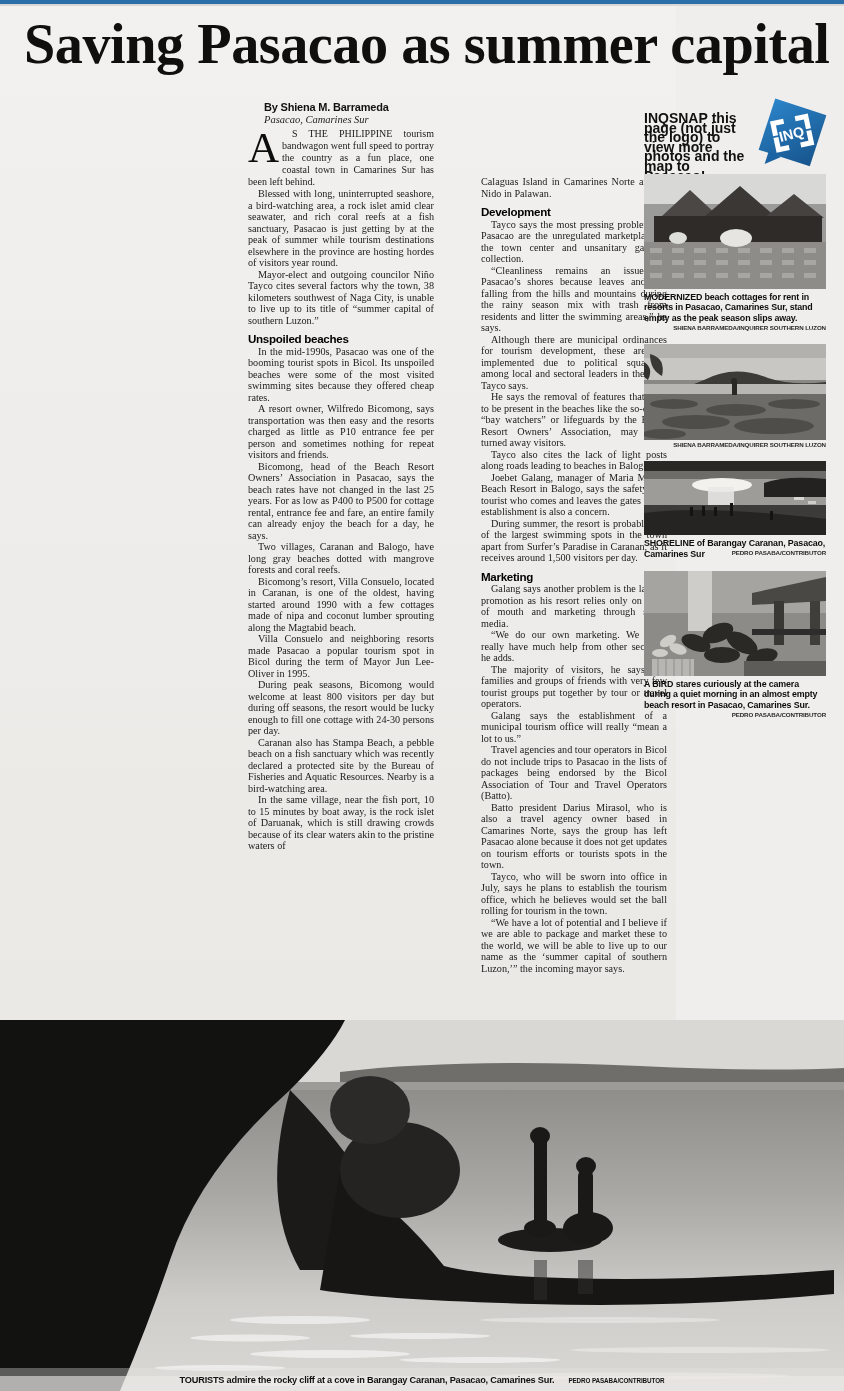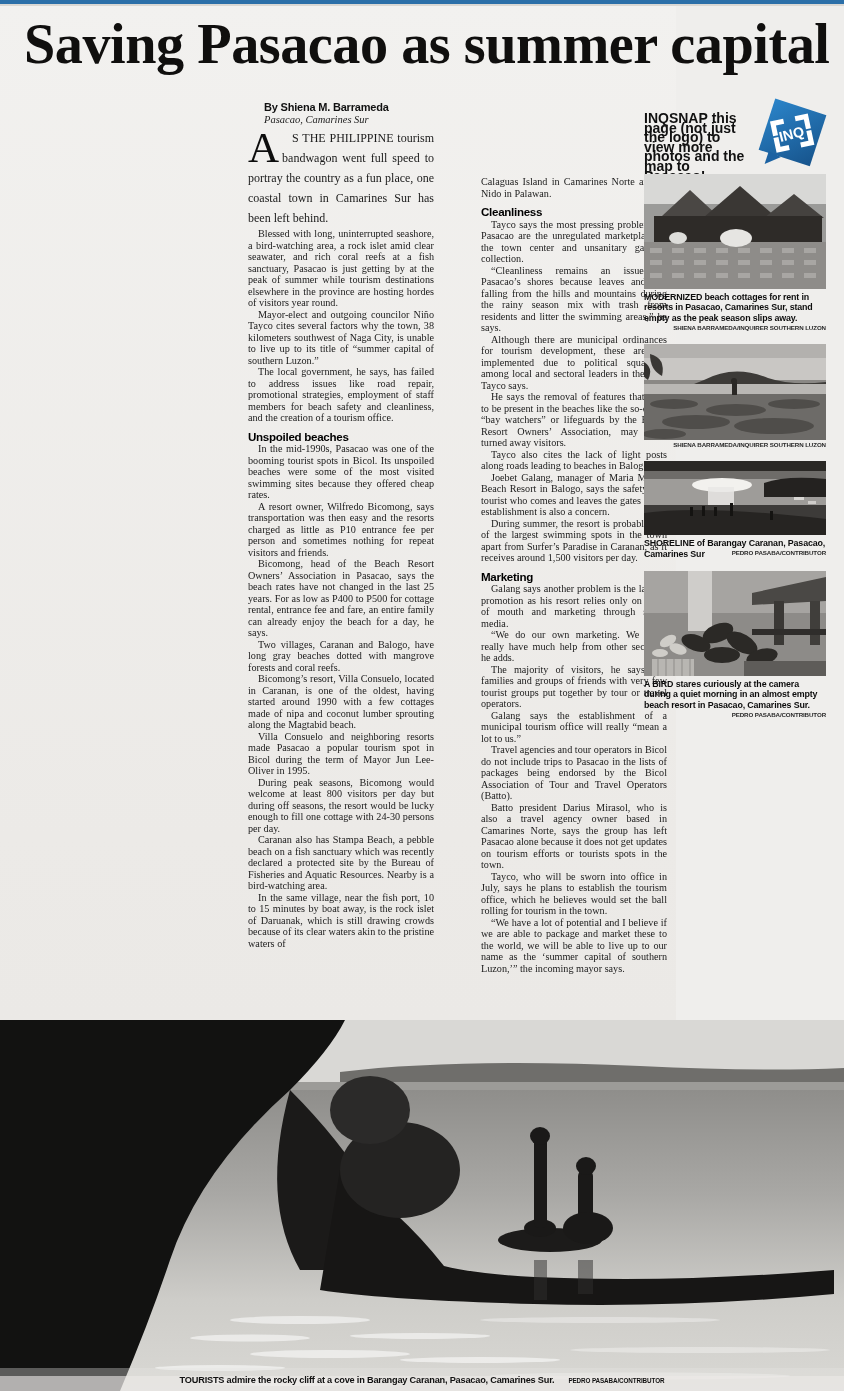--- a/index.html
+++ b/index.html
@@ -43,21 +43,21 @@
     font-family:"Liberation Sans",sans-serif;
     font-weight:bold;font-size:11.6px;color:#000;
     margin:7px 0 1px 0;letter-spacing:-0.3px;
   }
   .dropcap-para{position:relative;min-height:44px;}
   .dropcap{
     float:left;font-size:43px;line-height:35px;font-weight:normal;
     font-family:"Liberation Serif",serif;
     padding:2px 3px 0 0;color:#0d0d0d;
   }
-  .lede{font-size:12px;line-height:20px;text-indent:0;margin:0 0 2px 0;text-align:justify;}
+  .lede{font-size:10px;line-height:12px;text-indent:0;margin:0 0 2px 0;text-align:justify;}
 
   
   .rail{position:absolute;left:644px;top:96px;width:182px;}
   .snap{position:relative;height:78px;}
   .snaptext{
     position:absolute;left:0;top:18px;width:103px;
     font-family:"Liberation Sans",sans-serif;
     font-size:14px;line-height:9.6px;font-weight:bold;color:#111;
   }
   .snaptext .lite{font-weight:600;}
@@ -102,38 +102,37 @@
     <div class="b2">Pasacao, Camarines Sur</div>
   </div>
 
   <div class="col col1">
     <div class="dropcap-para">
       <span class="dropcap">A</span>
       <p class="lede">S THE PHILIPPINE tourism bandwagon went full speed to portray the country as a fun place, one coastal town in Camarines Sur has been left behind.</p>
     </div>
     <p>Blessed with long, uninterrupted seashore, a bird-watching area, a rock islet amid clear seawater, and rich coral reefs at a fish sanctuary, Pasacao is just getting by at the peak of summer while tourism destinations elsewhere in the province are hosting hordes of visitors year round.</p>
     <p>Mayor-elect and outgoing councilor Niño Tayco cites several factors why the town, 38 kilometers southwest of Naga City, is unable to live up to its title of “summer capital of southern Luzon.”</p>
-    <p>The local government, he says, has failed to address issues like road repair, promotional strategies, employment of staff members for beach safety and cleanliness, and the creation of a tourism office.</p>
 
     <div class="subhead">Unspoiled beaches</div>
     <p>In the mid-1990s, Pasacao was one of the booming tourist spots in Bicol. Its unspoiled beaches were some of the most visited swimming sites because they offered cheap rates.</p>
     <p>A resort owner, Wilfredo Bicomong, says transportation was then easy and the resorts charged as little as P10 entrance fee per person and sometimes nothing for repeat visitors and friends.</p>
     <p>Bicomong, head of the Beach Resort Owners’ Association in Pasacao, says the beach rates have not changed in the last 25 years. For as low as P400 to P500 for cottage rental, entrance fee and fare, an entire family can already enjoy the beach for a day, he says.</p>
     <p>Two villages, Caranan and Balogo, have long gray beaches dotted with mangrove forests and coral reefs.</p>
     <p>Bicomong’s resort, Villa Consuelo, located in Caranan, is one of the oldest, having started around 1990 with a few cottages made of nipa and coconut lumber sprouting along the Magtabid beach.</p>
     <p>Villa Consuelo and neighboring resorts made Pasacao a popular tourism spot in Bicol during the term of Mayor Jun Lee-Oliver in 1995.</p>
     <p>During peak seasons, Bicomong would welcome at least 800 visitors per day but during off seasons, the resort would be lucky enough to fill one cottage with 24-30 persons per day.</p>
     <p>Caranan also has Stampa Beach, a pebble beach on a fish sanctuary which was recently declared a protected site by the Bureau of Fisheries and Aquatic Resources. Nearby is a bird-watching area.</p>
     <p>In the same village, near the fish port, 10 to 15 minutes by boat away, is the rock islet of Daruanak, which is still drawing crowds because of its clear waters akin to the pristine waters of</p>
   </div>
 
   <div class="col col2">
     <p class="noind">Calaguas Island in Camarines Norte and El Nido in Palawan.</p>
 
-    <div class="subhead">Cleanliness</div>
+    <div class="subhead">Development</div>
     <p>Tayco says the most pressing problems in Pasacao are the unregulated marketplace in the town center and unsanitary garbage collection.</p>
     <p>“Cleanliness remains an issue on Pasacao’s shores because leaves and soil falling from the hills and mountains during the rainy season mix with trash from residents and litter the swimming areas,” he says.</p>
     <p>Although there are municipal ordinances for tourism development, these are not implemented due to political squabbles among local and sectoral leaders in the past, Tayco says.</p>
     <p>He says the removal of features that used to be present in the beaches like the so-called “bay watchers” or lifeguards by the Beach Resort Owners’ Association, may have turned away visitors.</p>
     <p>Tayco also cites the lack of light posts along roads leading to beaches in Balogo.</p>
     <p>Joebet Galang, manager of Maria Maruja Beach Resort in Balogo, says the safety of a tourist who comes and leaves the gates of his establishment is also a concern.</p>
     <p>During summer, the resort is probably one of the largest swimming spots in the town apart from Surfer’s Paradise in Caranan, as it receives around 1,500 visitors per day.</p>
 
     <div class="subhead">Marketing</div>
     <p>Galang says another problem is the lack of promotion as his resort relies only on word of mouth and marketing through social media.</p>

